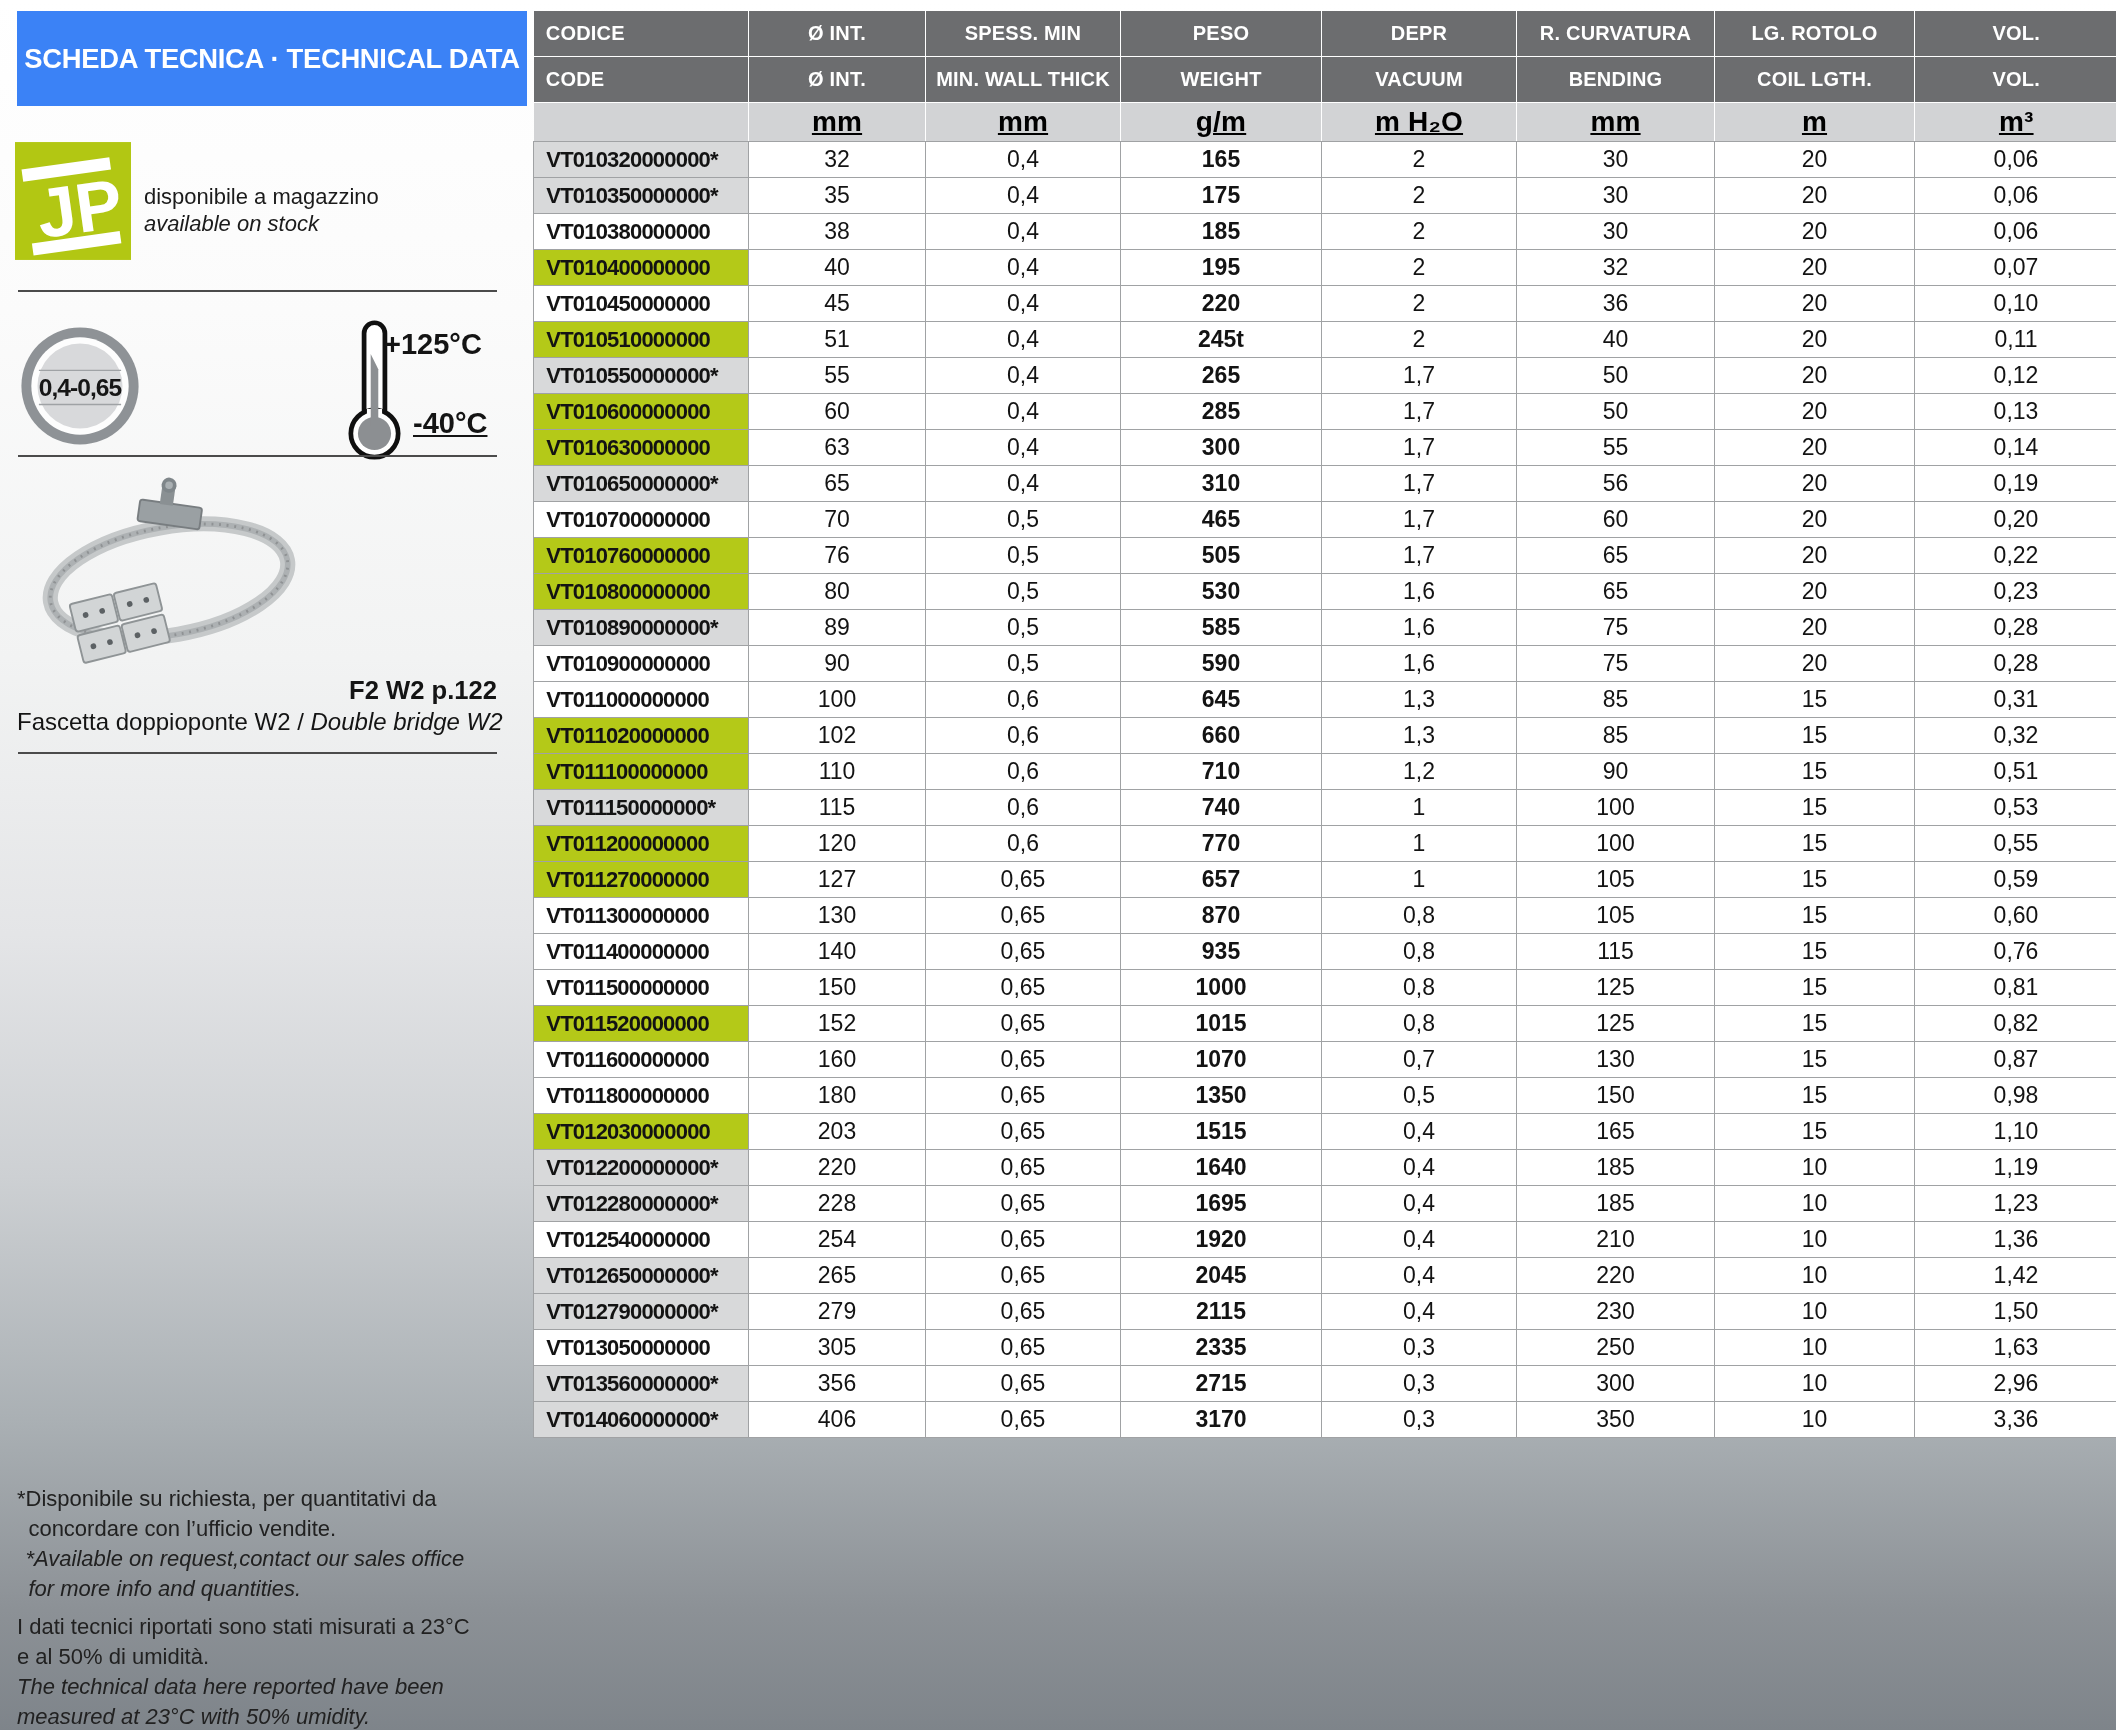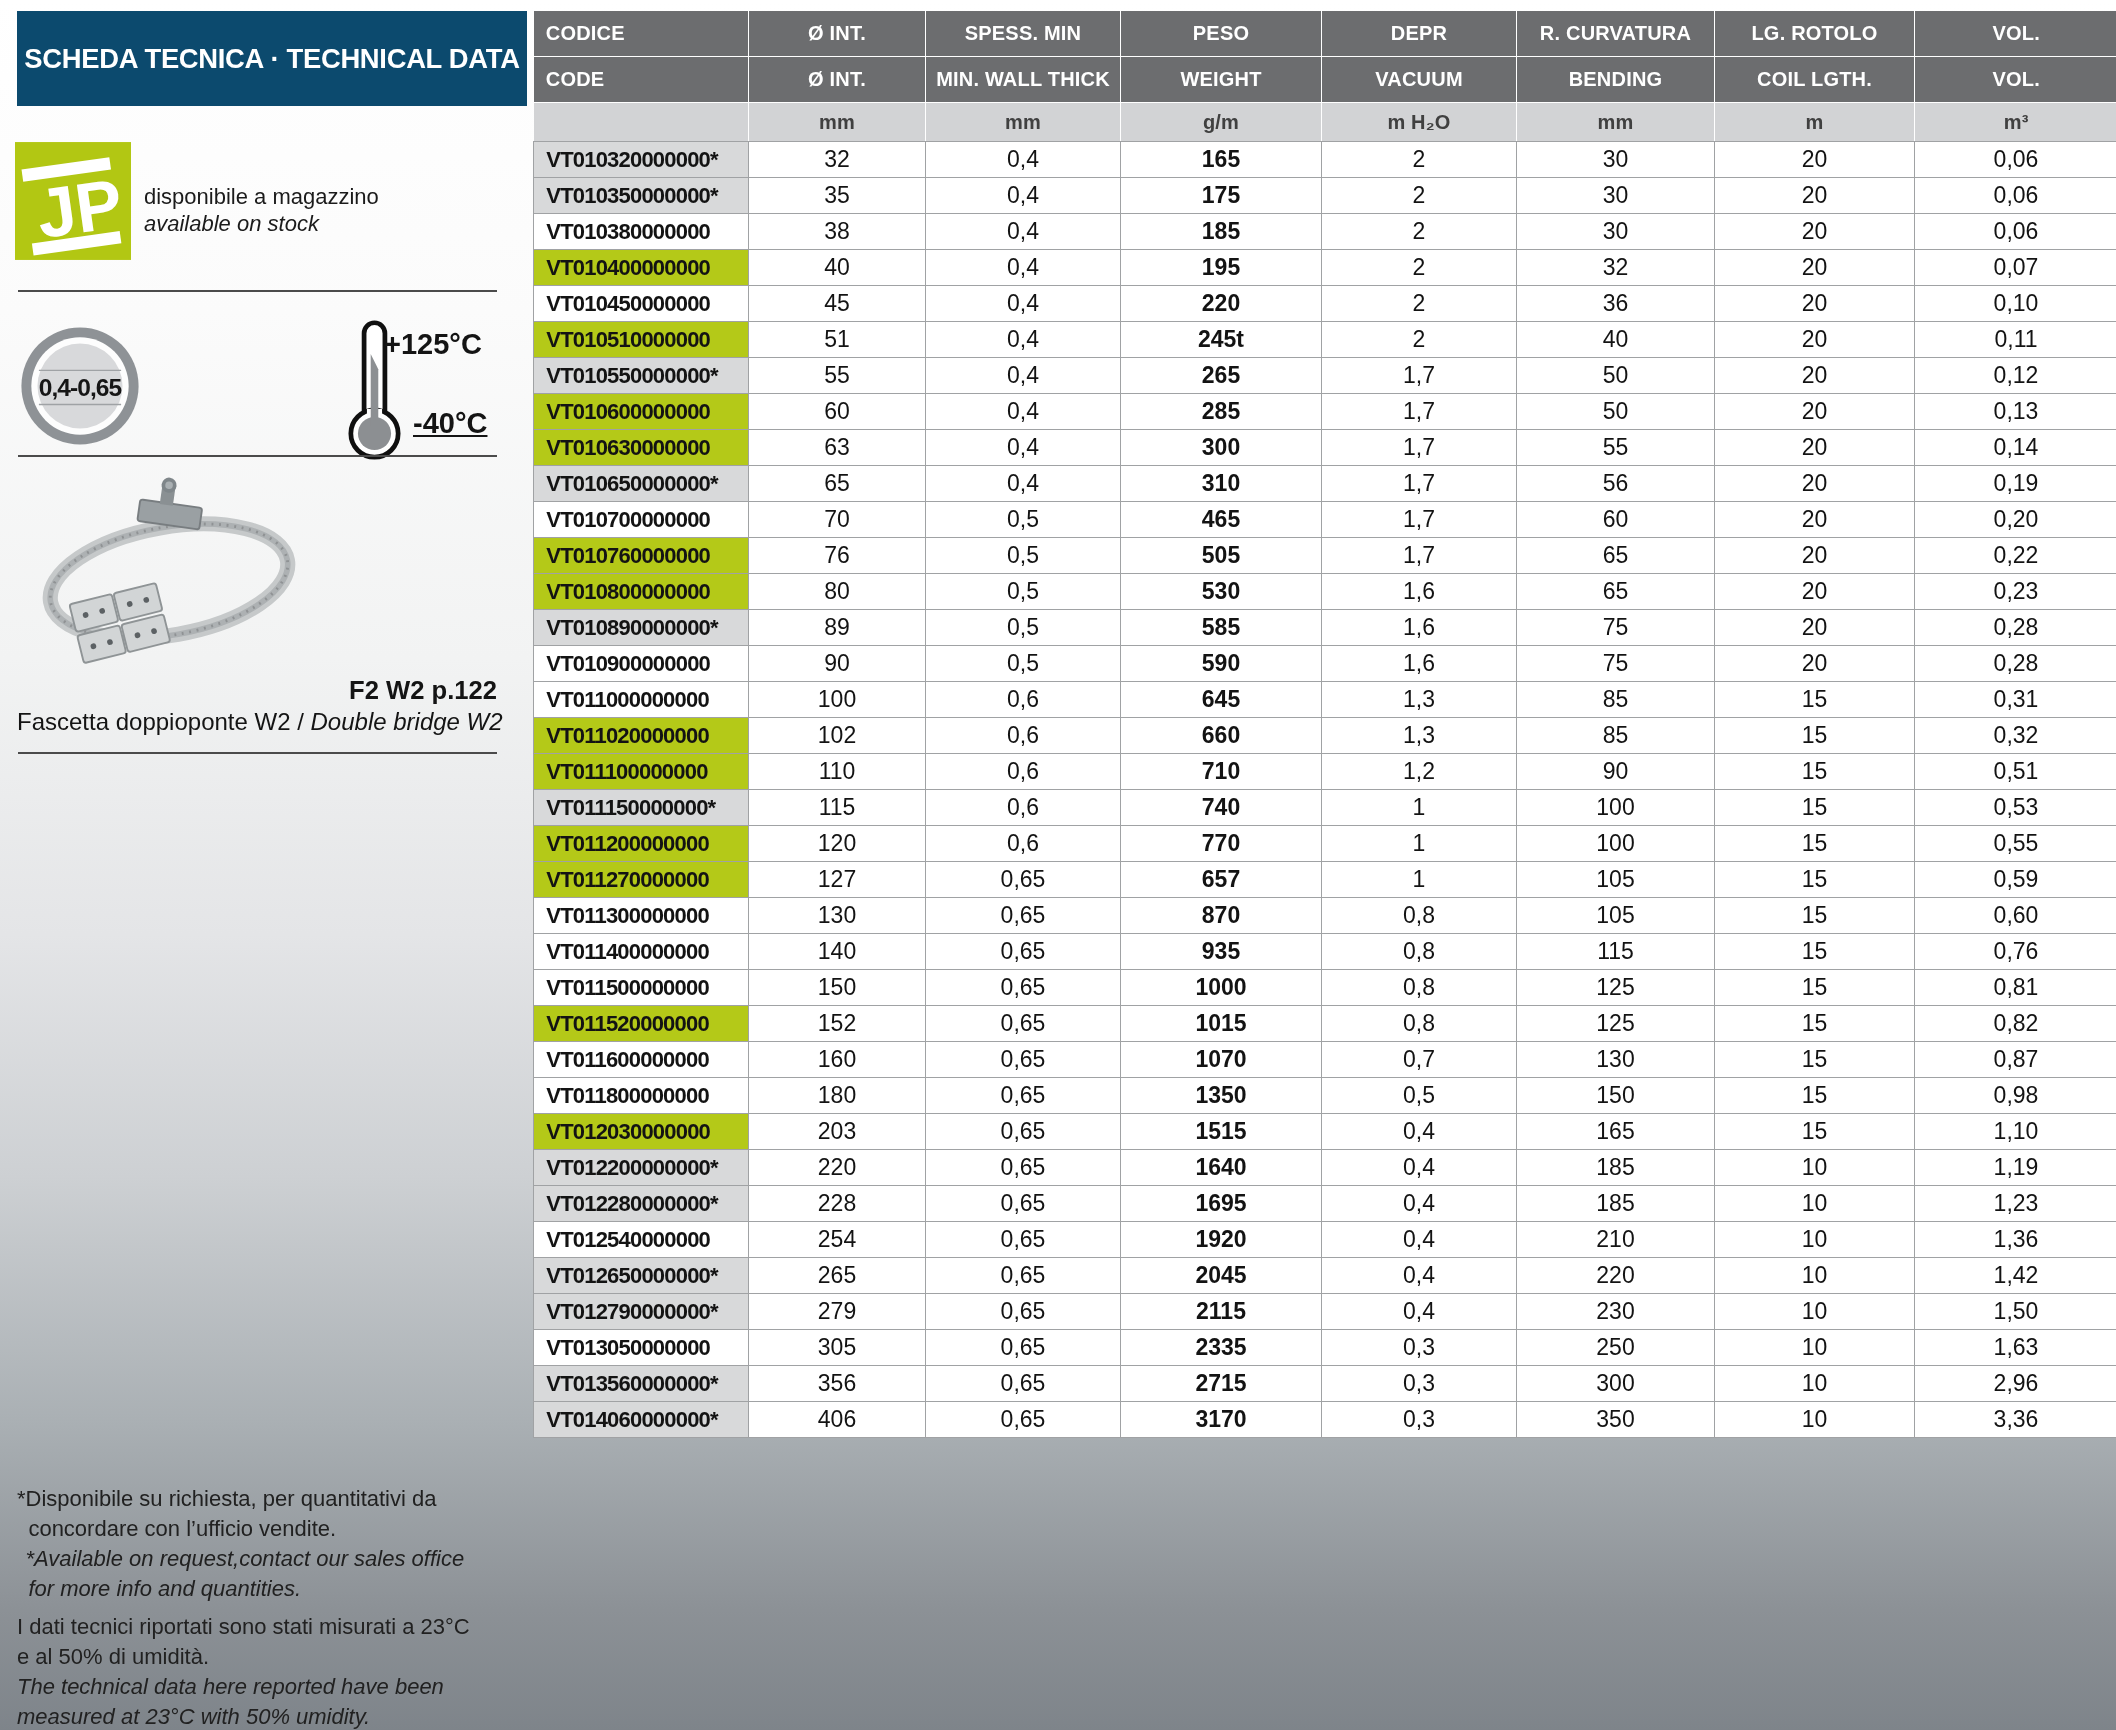--- a/index.html
+++ b/index.html
@@ -3,21 +3,21 @@
 <meta charset="utf-8">
 <style>
   html,body{margin:0;padding:0;}
   body{
     width:2116px;height:1731px;position:relative;overflow:hidden;
     font-family:"Liberation Sans",sans-serif;color:#141414;
     background:linear-gradient(180deg,#ffffff 0%,#fbfbfb 18%,#f2f3f3 38%,#e4e5e7 54%,#cdd0d3 68%,#aab0b4 82%,#8c9196 93%,#7e848a 100%);
   }
   
   .title-bar{
-    position:absolute;left:17px;top:11.4px;width:510px;height:95px;background:#0c4a6e;
+    position:absolute;left:17px;top:11.4px;width:510px;height:95px;background:#3b82f6;
     color:#fff;display:flex;align-items:center;justify-content:center;
     font-weight:bold;font-size:27.4px;letter-spacing:-0.3px;white-space:nowrap;
   }
   .jp-logo{position:absolute;left:15px;top:142px;width:116px;height:118px;}
   .avail{position:absolute;left:144px;top:184px;font-size:22px;line-height:26.5px;color:#1b1b1b;}
   .avail .en{font-style:italic;}
   .divider{position:absolute;left:18px;width:479px;height:1.9px;background:#4b4b4b;}
   #div1{top:290px}#div2{top:455px}#div3{top:752px}
   .ring{position:absolute;left:20px;top:326px;width:120px;height:120px;}
   .thermo{position:absolute;left:348px;top:318px;width:53px;height:142px;}
@@ -40,21 +40,21 @@
   col:nth-child(3){width:195px;}
   col:nth-child(4){width:201px;}
   col:nth-child(5){width:195px;}
   col:nth-child(6){width:198px;}
   col:nth-child(7){width:200px;}
   col:nth-child(8){width:203px;}
   thead th{background:#6c6d6f;color:#fff;font-size:20px;font-weight:bold;border:1.9px solid #fff;
            text-align:center;padding:0;letter-spacing:0.2px;margin-top:6px;}
   thead tr.lang th{height:45px;}
   thead th.first{text-align:left;padding-left:12.3px;}
-  thead tr.units th{background:#d2d3d5;color:#404040;font-size:20px;height:38px;border-bottom:1.9px solid #a0a2a4;}
+  thead tr.units th{background:#d2d3d5;color:#000000;font-size:28px;height:38px;border-bottom:1.9px solid #a0a2a4;text-decoration:underline;}
   thead th{border-top:none;}
   thead tr th:first-child{border-left:none;}
   thead tr th:last-child{border-right:none;}
   tbody tr{height:36px;}
   tbody td{background:#fff;border:1.9px solid #a0a2a4;text-align:center;font-size:23px;color:#131313;padding:0;}
   td.code{text-align:left;padding-left:12.3px;font-weight:bold;font-size:22px;letter-spacing:-0.8px;}
   tr.hl-green td.code{background:#b4c918;}
   tr.hl-gray  td.code{background:#d8d9da;}
   td.weight{font-weight:bold;}
 </style>

